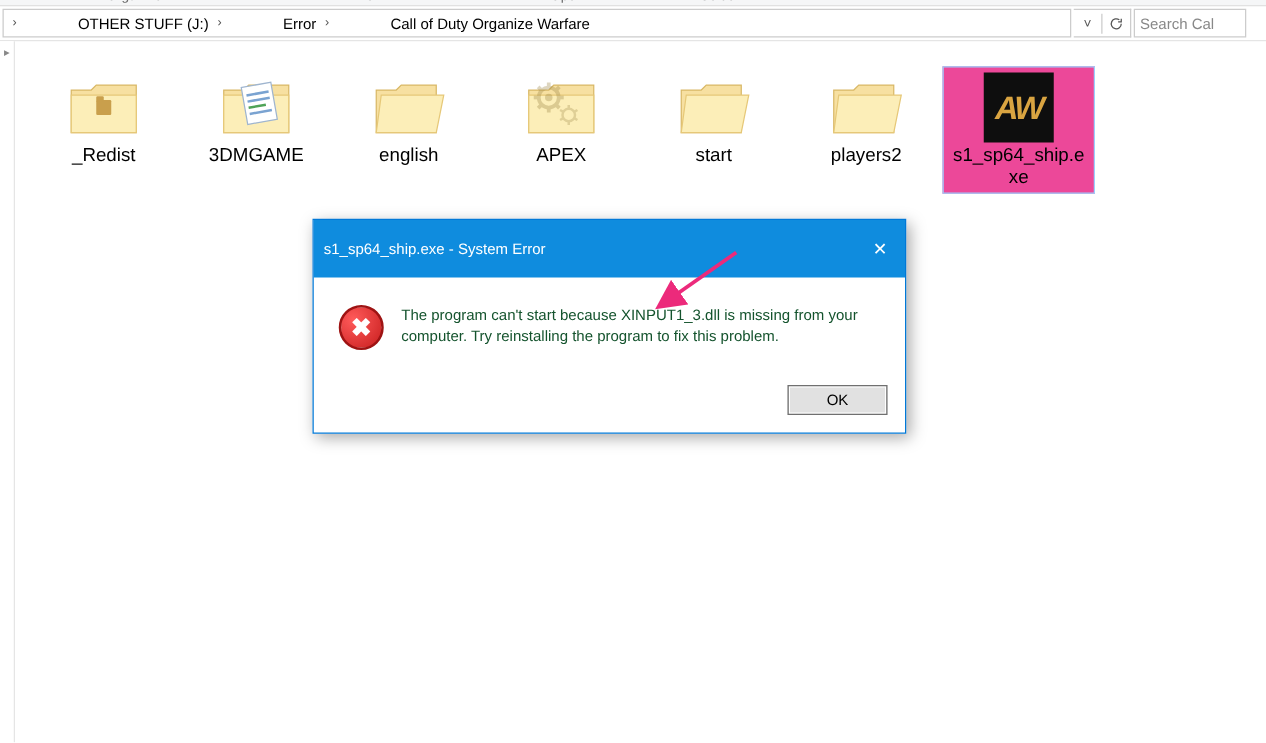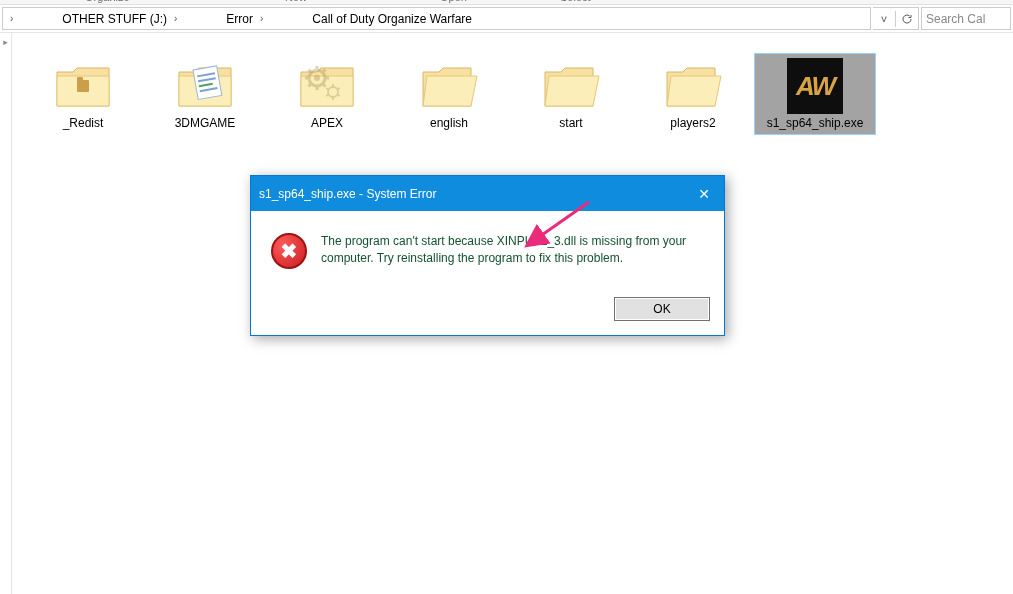--- a/index.html
+++ b/index.html
@@ -72,21 +72,21 @@
     justify-content: center;
     color: #555;
     font-size: 11px;
   }
   .divider-v {
     width: 1px; height: 16px; background: #ccc;
   }
   .search-box {
     width: 90px;
     border: 1px solid #ccc;
-    margin: 2px 2px 2px 0;
+    margin: 2px 16px 2px 0;
     display: flex;
     align-items: center;
     padding: 0 4px;
     color: #888;
     overflow: hidden;
     white-space: nowrap;
   }
   
   .content-wrap {
     position: absolute;
@@ -117,31 +117,31 @@
   }
   .file-item {
     width: 122px;
     display: flex;
     flex-direction: column;
     align-items: center;
     padding: 4px 2px;
     border: 1px solid transparent;
   }
   .file-item.selected {
-    background: #a3a3a3;
+    background: #ec4899;
     border: 1px solid #99d1ff;
   }
   .file-icon-folder {
     width: 64px;
     height: 56px;
     position: relative;
   }
   .folder-svg { width: 64px; height: 56px; }
   .file-label {
-    font-size: 12px;
+    font-size: 15px;
     color: #000;
     text-align: center;
     margin-top: 2px;
     max-width: 110px;
     word-wrap: break-word;
   }
   .exe-thumb {
     width: 56px;
     height: 56px;
     background: #0e0e0e;
@@ -159,21 +159,21 @@
   .dialog {
     position: absolute;
     left: 250px;
     top: 175px;
     width: 475px;
     background: #fff;
     border: 1px solid #0078d7;
     box-shadow: 3px 3px 12px rgba(0,0,0,0.35);
   }
   .dlg-title {
-    height: 35px;
+    height: 46px;
     background: #0f8cde;
     color: #fff;
     display: flex;
     align-items: center;
     padding: 0 8px;
     font-size: 12px;
   }
   .dlg-title-text { flex: 1; }
   .dlg-close {
     width: 40px;
@@ -208,21 +208,21 @@
     font-size: 12px;
     color: #14532d;
     line-height: 1.4;
   }
   .dlg-actions {
     display: flex;
     justify-content: flex-end;
     padding: 18px 14px 14px 14px;
   }
   .ok-btn {
-    width: 96px;
+    width: 80px;
     height: 24px;
     border: 1px solid #707070;
     background: #e1e1e1;
     font-size: 12px;
     cursor: default;
     box-shadow: inset 0 0 0 1px #fff;
   }
   
   .arrow-anno {
     position: absolute;
@@ -292,20 +292,27 @@
     <path d="M6 18 L58 18 L58 48 L6 48 Z" fill="#fceeb8" stroke="#e6c878"></path>
     <g transform="translate(20,12) rotate(-10)">
       <rect width="24" height="30" fill="#fff" stroke="#9fb5cf"></rect>
       <rect x="3" y="6" width="18" height="2" fill="#7aa3d1"></rect>
       <rect x="3" y="11" width="18" height="2" fill="#7aa3d1"></rect>
       <rect x="3" y="16" width="14" height="2" fill="#4fa357"></rect>
       <rect x="3" y="21" width="18" height="2" fill="#7aa3d1"></rect>
     </g>
   </svg></div>
         <div class="file-label">3DMGAME</div>
+      </div>
+      <div class="file-item">
+        <div class="file-icon-folder"><svg class="folder-svg" viewBox="0 0 64 56">
+      <path d="M6 14 L22 14 L26 10 L54 10 L54 48 L6 48 Z" fill="#f7e0a1" stroke="#d9b867"></path>
+      <path d="M10 18 L60 18 L54 48 L6 48 Z" fill="#fceeb8" stroke="#e6c878"></path>
+    </svg></div>
+        <div class="file-label">english</div>
       </div>
       <div class="file-item">
         <div class="file-icon-folder"><svg class="folder-svg" viewBox="0 0 64 56">
     <path d="M6 14 L22 14 L26 10 L58 10 L58 48 L6 48 Z" fill="#f7e0a1" stroke="#d9b867"></path>
     <path d="M6 18 L58 18 L58 48 L6 48 Z" fill="#fceeb8" stroke="#e6c878"></path>
     <g transform="translate(22,20)" opacity="0.35">
       <circle r="8" fill="none" stroke="#a08a4a" stroke-width="3"></circle>
       <circle r="3" fill="#a08a4a"></circle>
       <rect x="-1.5" y="-12" width="3" height="5" fill="#a08a4a" transform="rotate(0)"></rect>
               <rect x="-1.5" y="-12" width="3" height="5" fill="#a08a4a" transform="rotate(45)"></rect>
@@ -326,27 +333,20 @@
               <rect x="-1" y="-8" width="2" height="3.5" fill="#a08a4a" transform="rotate(300)"></rect>
     </g>
   </svg></div>
         <div class="file-label">APEX</div>
       </div>
       <div class="file-item">
         <div class="file-icon-folder"><svg class="folder-svg" viewBox="0 0 64 56">
       <path d="M6 14 L22 14 L26 10 L54 10 L54 48 L6 48 Z" fill="#f7e0a1" stroke="#d9b867"></path>
       <path d="M10 18 L60 18 L54 48 L6 48 Z" fill="#fceeb8" stroke="#e6c878"></path>
     </svg></div>
-        <div class="file-label">english</div>
-      </div>
-      <div class="file-item">
-        <div class="file-icon-folder"><svg class="folder-svg" viewBox="0 0 64 56">
-      <path d="M6 14 L22 14 L26 10 L54 10 L54 48 L6 48 Z" fill="#f7e0a1" stroke="#d9b867"></path>
-      <path d="M10 18 L60 18 L54 48 L6 48 Z" fill="#fceeb8" stroke="#e6c878"></path>
-    </svg></div>
         <div class="file-label">start</div>
       </div>
       <div class="file-item">
         <div class="file-icon-folder"><svg class="folder-svg" viewBox="0 0 64 56">
       <path d="M6 14 L22 14 L26 10 L54 10 L54 48 L6 48 Z" fill="#f7e0a1" stroke="#d9b867"></path>
       <path d="M10 18 L60 18 L54 48 L6 48 Z" fill="#fceeb8" stroke="#e6c878"></path>
     </svg></div>
         <div class="file-label">players2</div>
       </div>
       <div class="file-item selected">

